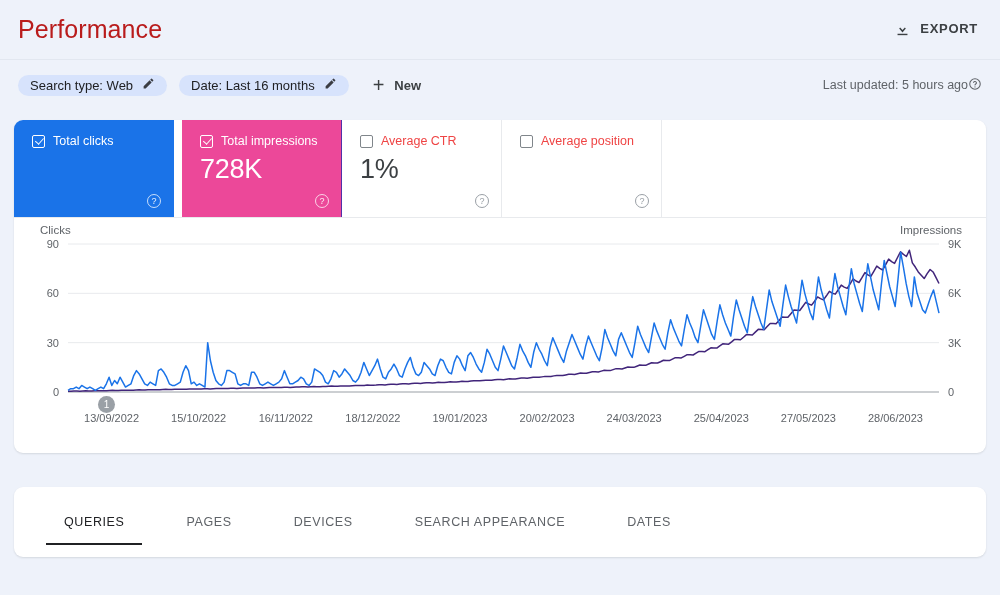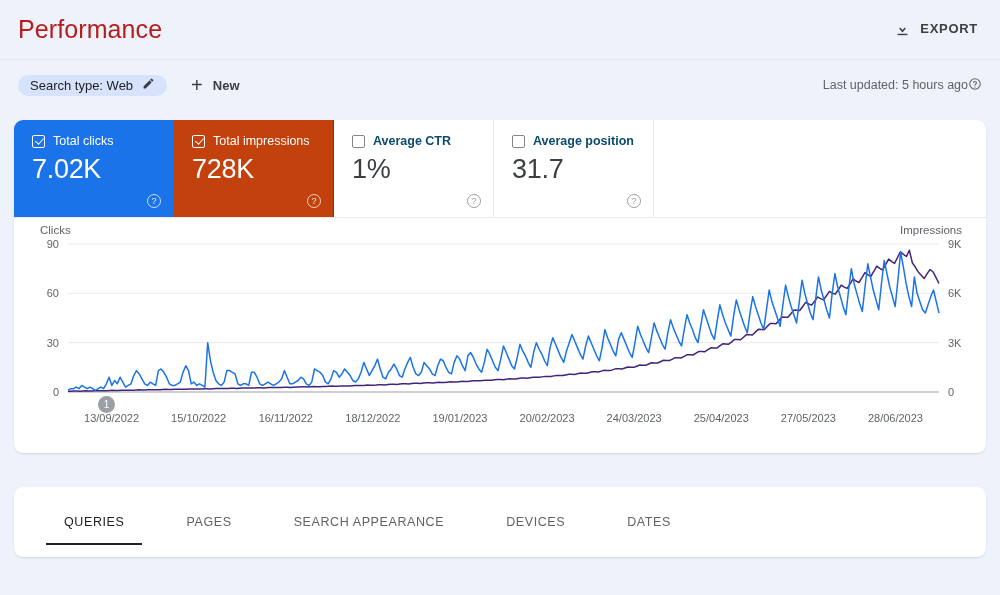--- a/index.html
+++ b/index.html
@@ -64,24 +64,24 @@
   .metrics { display:flex; height:98px; border-bottom:1px solid #e8eaed; }
   .metric {
     width:160px; flex:0 0 160px;
     padding:14px 0 0 18px;
     position:relative;
     border-right:1px solid #e8eaed;
     cursor:pointer;
   }
   .metric.spacer { flex:1 1 auto; width:auto; border-right:none; cursor:default; }
   .metric.sel-clicks { background:#1a73e8; color:#fff; border-right-color:#1a73e8; }
-  .metric.sel-impr   { background:#c2410c; color:#fff; border-right-color:#5131a8; }
+  .metric.sel-impr   { background:#ec4899; color:#fff; border-right-color:#5131a8;margin-left:8px; }
   .m-head { display:flex; align-items:center; gap:8px; font-size:12.5px; }
   .m-head .lbl { white-space:nowrap; }
-  .metric:not(.sel-clicks):not(.sel-impr) .m-head { color:#0c4a6e;font-weight:bold; }
+  .metric:not(.sel-clicks):not(.sel-impr) .m-head { color:#ef4444; }
   .cbox {
     width:13px; height:13px; flex:0 0 13px;
     border:1.6px solid #80868b; border-radius:2px;
     position:relative;
   }
   .sel-clicks .cbox, .sel-impr .cbox { border-color:#fff; }
   .sel-clicks .cbox::after, .sel-impr .cbox::after {
     content:""; position:absolute; left:3.5px; top:.5px;
     width:3.5px; height:7px; border:solid #fff;
     border-width:0 1.8px 1.8px 0; transform:rotate(42deg);
@@ -141,20 +141,28 @@
 <div class="filterbar">
   <div class="filters">
     <div class="chip">
       <span>Search type: Web</span>
       <span class="pencil">
         <svg width="13" height="13" viewBox="0 0 24 24" fill="#202124">
           <path d="M3 17.25V21h3.75L17.8 9.94l-3.75-3.75L3 17.25zM20.7 7.04a1 1 0 000-1.41l-2.34-2.34a1 1 0 00-1.41 0l-1.83 1.83 3.75 3.75 1.83-1.83z"></path>
         </svg>
       </span>
     </div>
+    <div class="chip">
+      <span>Date: Last 16 months</span>
+      <span class="pencil">
+        <svg width="13" height="13" viewBox="0 0 24 24" fill="#202124">
+          <path d="M3 17.25V21h3.75L17.8 9.94l-3.75-3.75L3 17.25zM20.7 7.04a1 1 0 000-1.41l-2.34-2.34a1 1 0 00-1.41 0l-1.83 1.83 3.75 3.75 1.83-1.83z"></path>
+        </svg>
+      </span>
+    </div>
     <div class="new-btn">
       <span class="plus">+</span>
       <span>New</span>
     </div>
   </div>
   <div class="updated">
     <span>Last updated: 5 hours ago</span>
     <span>
       <svg width="14" height="14" viewBox="0 0 24 24" fill="none" stroke="#5f6368" stroke-width="1.8">
         <circle cx="12" cy="12" r="9"></circle>
@@ -166,21 +174,20 @@
 </div>
 
 <div class="card perf-card">
 
   <div class="metrics">
     <div class="metric sel-clicks">
       <div class="m-head">
         <span class="cbox"></span>
         <span class="lbl">Total clicks</span>
       </div>
-      <div class="m-val">7.02K</div>
       <div class="help">?</div>
     </div>
 
     <div class="metric sel-impr">
       <div class="m-head">
         <span class="cbox"></span>
         <span class="lbl">Total impressions</span>
       </div>
       <div class="m-val">728K</div>
       <div class="help">?</div>
@@ -193,21 +200,20 @@
       </div>
       <div class="m-val">1%</div>
       <div class="help">?</div>
     </div>
 
     <div class="metric">
       <div class="m-head">
         <span class="cbox"></span>
         <span class="lbl">Average position</span>
       </div>
-      <div class="m-val">31.7</div>
       <div class="help">?</div>
     </div>
 
     <div class="metric spacer"></div>
   </div>
 
   <div class="chart-area">
     <div class="axis-title left">Clicks</div>
     <div class="axis-title right">Impressions</div>
     <svg class="chart-svg" id="chart-svg" width="972" height="235">
@@ -237,17 +243,17 @@
         <text x="881.4499999999999" y="204" text-anchor="middle" class="xtick">28/06/2023</text>
       </svg>
     <div class="annot-badge" id="annot-1" style="left: 84px; top: 178px;">1</div>
   </div>
 </div>
 
 <div class="card tabs-card">
   <div class="tabs">
     <div class="tab active"><span>QUERIES</span></div>
     <div class="tab"><span>PAGES</span></div>
+    <div class="tab"><span>DEVICES</span></div>
     <div class="tab"><span>SEARCH APPEARANCE</span></div>
-    <div class="tab"><span>DEVICES</span></div>
     <div class="tab"><span>DATES</span></div>
   </div>
 </div>
 
 </body></html>

